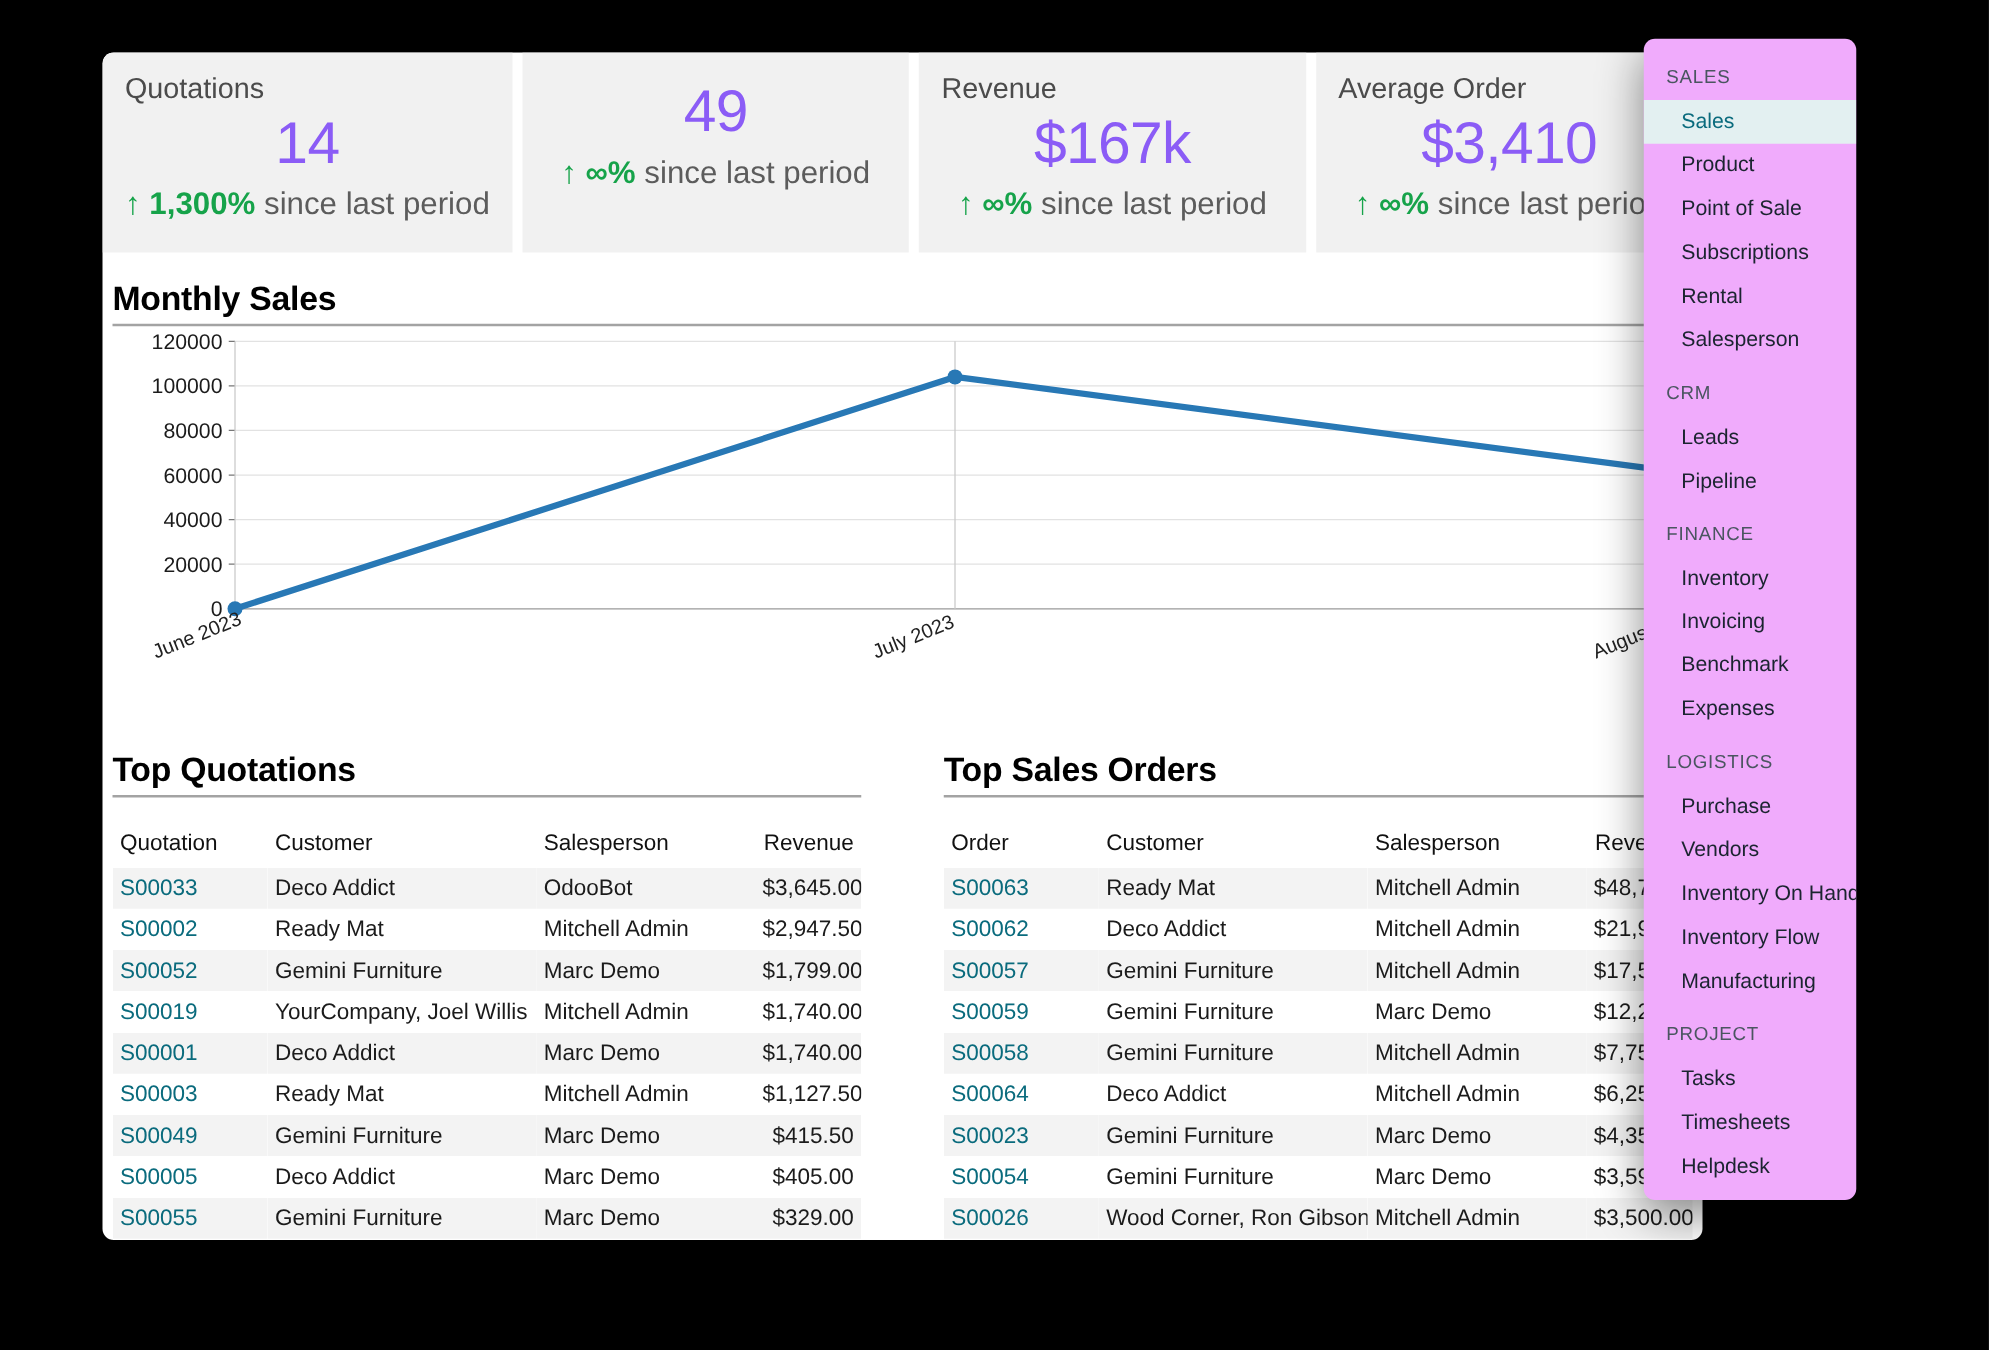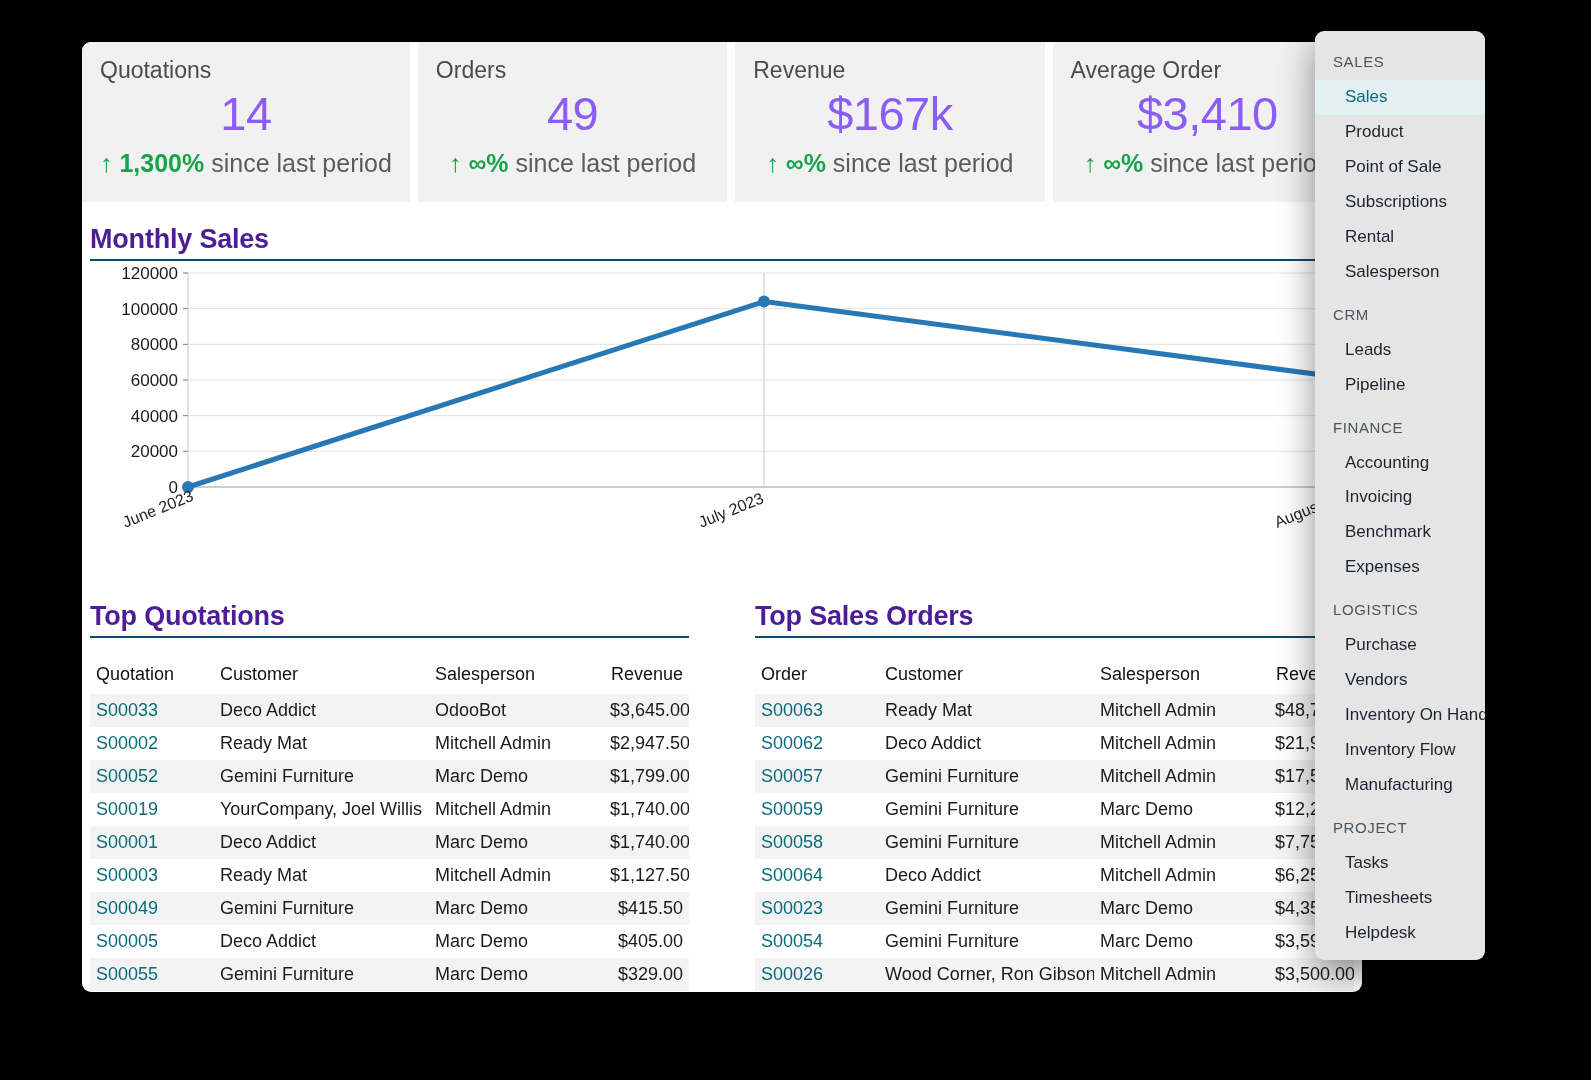--- a/index.html
+++ b/index.html
@@ -70,22 +70,22 @@
     font-weight: 600;
   }
 
   
   .section {
     padding: 0 8px;
   }
   .sec-head {
     margin: 0;
     padding: 0 0 4px 0;
-    border-bottom: 2px solid #0c4a6e;
-    color: #4c1d95;
+    border-bottom: 2px solid #a3a3a3;
+    color: #000000;
     font-size: 27px;
     font-weight: bold;
     letter-spacing: -0.2px;
   }
 
   
   .chart-block { position: relative; margin-top: 22px; padding-left: 0; }
   .chart-wrap { position: relative; width: 100%; height: 250px; }
   .chart-svg { display: block; width: 100%; height: 250px; }
   .xlabels { position: relative; height: 44px; }
@@ -136,21 +136,21 @@
   .col-ref { width: 124px; }
   .col-cust { width: 215px; }
   .col-sales { width: 175px; }
   .col-rev { width: auto; }
 
   
   .nav-panel {
     position: absolute;
     left: 1315px; top: 31px;
     width: 170px; height: 929px;
-    background: #e5e5e5;
+    background: #f0abfc;
     border-radius: 9px;
     box-shadow: 0 12px 36px rgba(0,0,0,0.45);
     overflow: hidden;
     padding-top: 22px;
   }
   .nav-group-label {
     font-size: 15px;
     color: #4a5560;
     letter-spacing: 0.6px;
     padding: 0 0 10px 18px;
@@ -177,21 +177,20 @@
   <div class="dash-card">
     <div class="dash-inner">
 
       <div class="kpi-row" id="kpi-row">
           <div class="kpi-card">
             <div class="kpi-title">Quotations</div>
             <div class="kpi-value">14</div>
             <div class="kpi-delta"><span class="up">↑</span> <span class="pct">1,300%</span> <span>since last period</span></div>
           </div>
           <div class="kpi-card">
-            <div class="kpi-title">Orders</div>
             <div class="kpi-value">49</div>
             <div class="kpi-delta"><span class="up">↑</span> <span class="pct">∞%</span> <span>since last period</span></div>
           </div>
           <div class="kpi-card">
             <div class="kpi-title">Revenue</div>
             <div class="kpi-value">$167k</div>
             <div class="kpi-delta"><span class="up">↑</span> <span class="pct">∞%</span> <span>since last period</span></div>
           </div>
           <div class="kpi-card">
             <div class="kpi-title">Average Order</div>
@@ -411,21 +410,21 @@
       <div class="nav-item">Point of Sale</div>
       <div class="nav-item">Subscriptions</div>
       <div class="nav-item">Rental</div>
       <div class="nav-item">Salesperson</div>
       <div class="nav-gap"></div>
       <div class="nav-group-label">CRM</div>
       <div class="nav-item">Leads</div>
       <div class="nav-item">Pipeline</div>
       <div class="nav-gap"></div>
       <div class="nav-group-label">FINANCE</div>
-      <div class="nav-item">Accounting</div>
+      <div class="nav-item">Inventory</div>
       <div class="nav-item">Invoicing</div>
       <div class="nav-item">Benchmark</div>
       <div class="nav-item">Expenses</div>
       <div class="nav-gap"></div>
       <div class="nav-group-label">LOGISTICS</div>
       <div class="nav-item">Purchase</div>
       <div class="nav-item">Vendors</div>
       <div class="nav-item">Inventory On Hand</div>
       <div class="nav-item">Inventory Flow</div>
       <div class="nav-item">Manufacturing</div>

